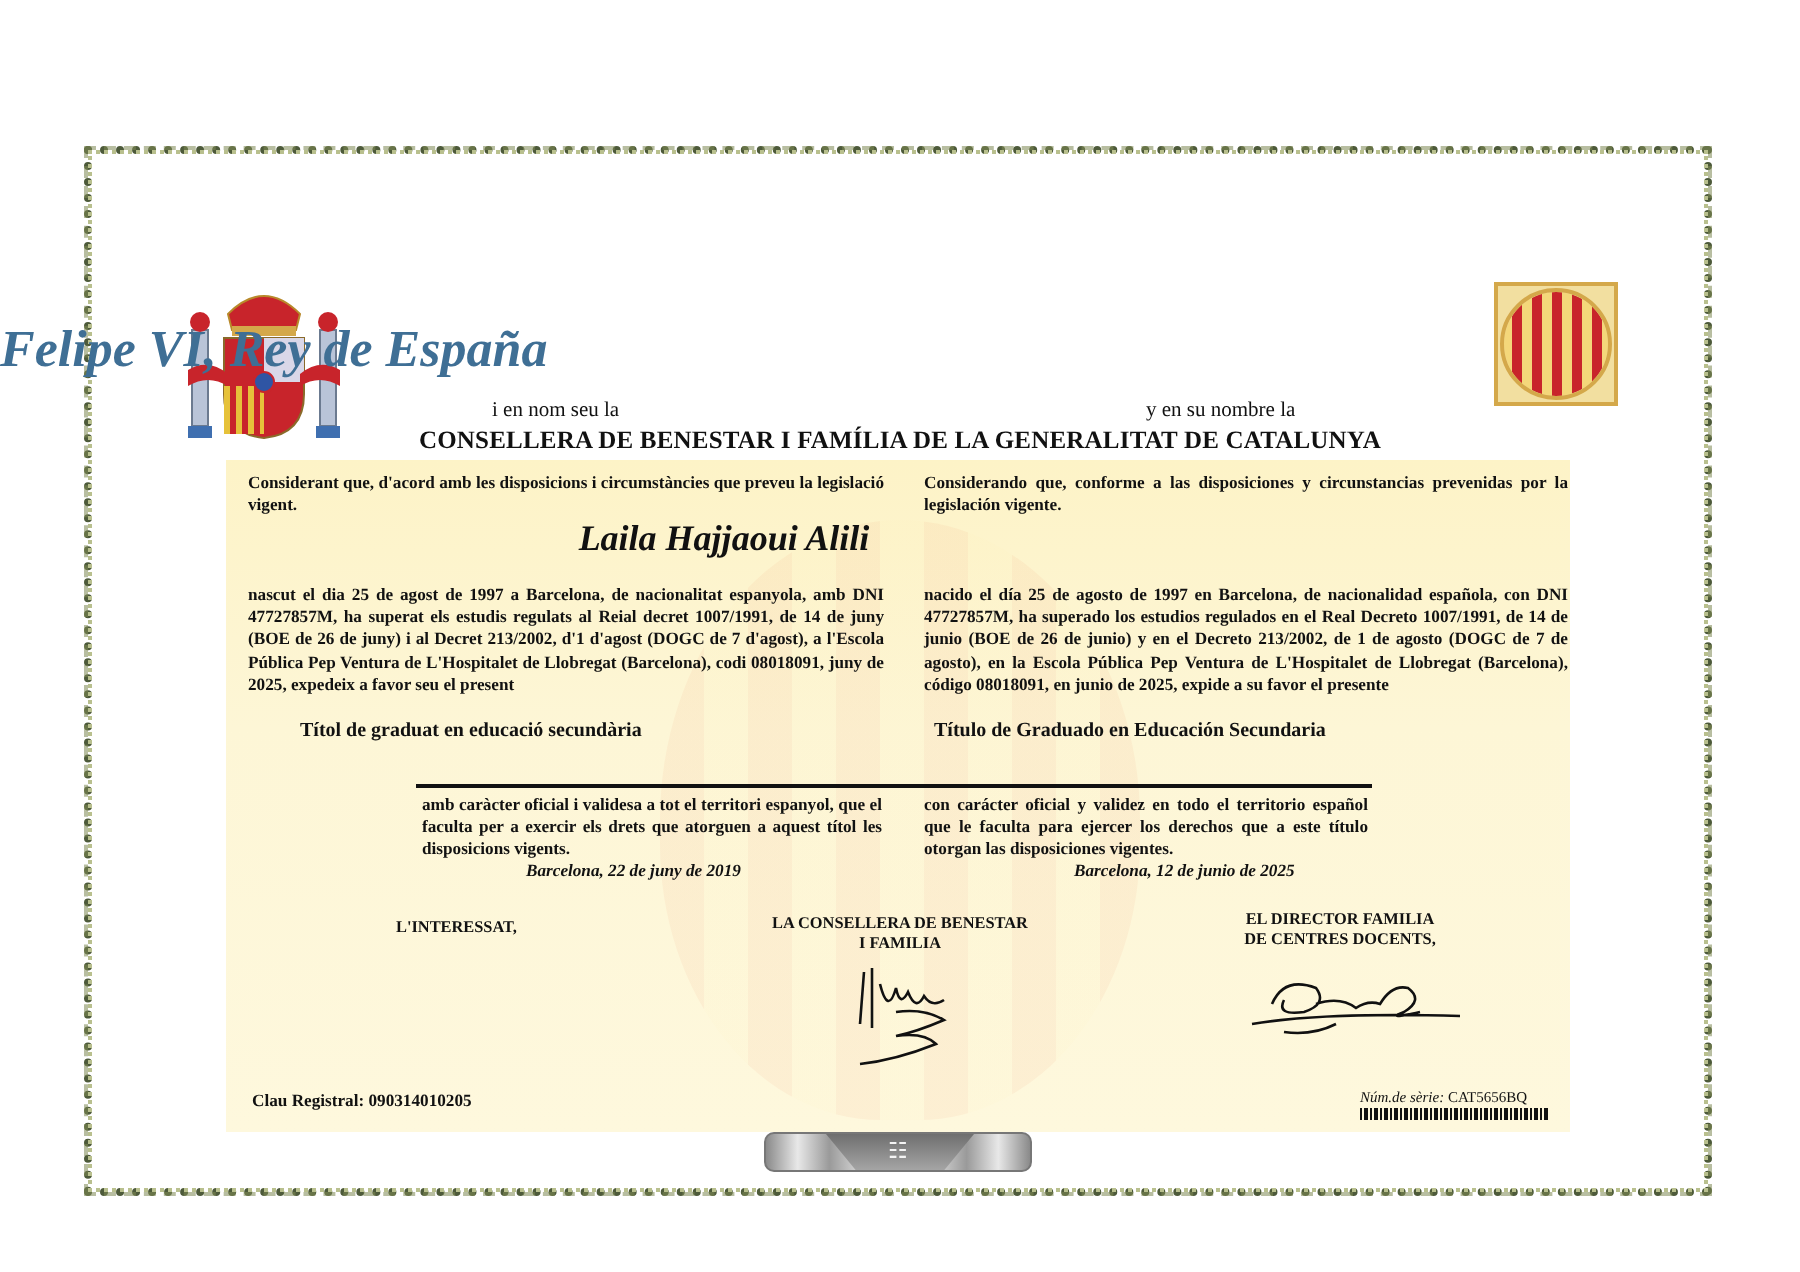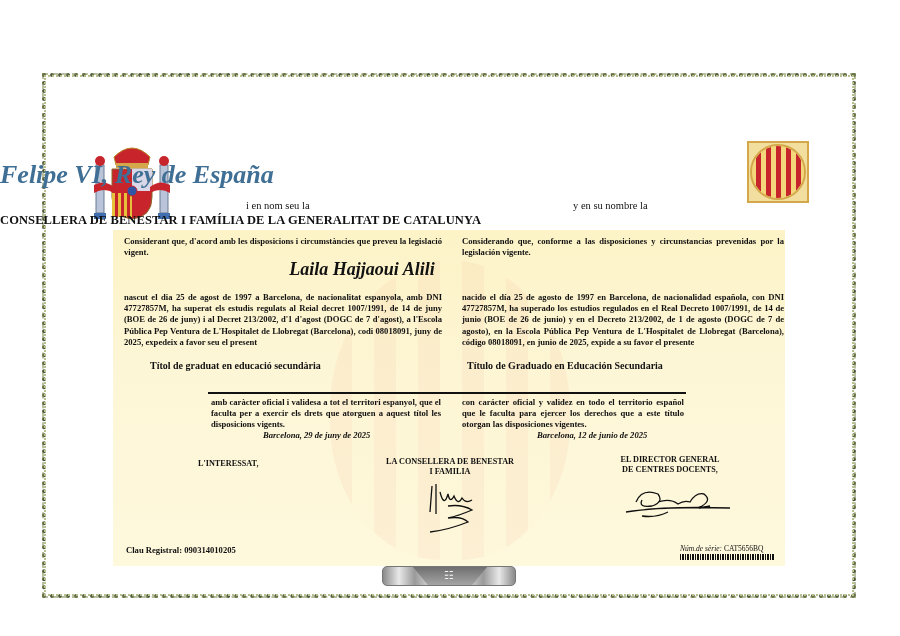--- a/index.html
+++ b/index.html
@@ -29,21 +29,21 @@
   .coat-es { position: absolute; left: 92px; top: 135px; width: 80px; height: 88px; }
   .coat-cat { position: absolute; left: 746px; top: 140px; width: 64px; height: 64px; }
 
   .title {
     position: absolute; left: 0; width: 900px; top: 160px; text-align: left;
     font-style: italic; font-weight: bold; font-size: 26px; color: #3f6f95;
   }
   .in-name-ca { position: absolute; left: 246px; top: 200px; font-size: 10.5px; font-weight: normal; }
   .in-name-es { position: absolute; left: 573px; top: 200px; font-size: 10.5px; font-weight: normal; }
   .authority {
-    position: absolute; left: 0; width: 900px; top: 213px; text-align: left;
+    position: absolute; left: 0; width: 900px; top: 213px; text-align: center;
     font-size: 12.5px; font-weight: bold; letter-spacing: .1px;
   }
 
   .para { position: absolute; font-size: 8.6px; font-weight: bold; line-height: 11.2px; text-align: justify; }
   .consid-ca { left: 124px; top: 236px; width: 318px; }
   .consid-es { left: 462px; top: 236px; width: 322px; }
 
   .holder {
     position: absolute; left: 0; width: 724px; top: 259px; text-align: center;
     font-style: italic; font-weight: bold; font-size: 18px;
@@ -153,30 +153,30 @@
 <div class="para body-es">nacido el día 25 de agosto de 1997 en Barcelona, de nacionalidad española, con DNI 47727857M, ha superado los estudios regulados en el Real Decreto 1007/1991, de 14 de junio (BOE de 26 de junio) y en el Decreto 213/2002, de 1 de agosto (DOGC de 7 de agosto), en la Escola Pública Pep Ventura de L'Hospitalet de Llobregat (Barcelona), código 08018091, en junio de 2025, expide a su favor el presente</div>
 
 <div class="degree degree-ca">Títol de graduat en educació secundària</div>
 <div class="degree degree-es">Título de Graduado en Educación Secundaria</div>
 
 <div class="rule"></div>
 
 <div class="para valid-ca">amb caràcter oficial i validesa a tot el territori espanyol, que el faculta per a exercir els drets que atorguen a aquest títol les disposicions vigents.</div>
 <div class="para valid-es">con carácter oficial y validez en todo el territorio español que le faculta para ejercer los derechos que a este título otorgan las disposiciones vigentes.</div>
 
-<div class="place-date date-ca">Barcelona, 29 de juny de 2025</div>
+<div class="place-date date-ca">Barcelona, 22 de juny de 2019</div>
 <div class="place-date date-es">Barcelona, 12 de junio de 2025</div>
 
 <div class="sig-label sig-interessat">L'INTERESSAT,</div>
 <div class="sig-label sig-consellera">
   <div>LA CONSELLERA DE BENESTAR</div>
   <div>I FAMILIA</div>
 </div>
 <div class="sig-label sig-director">
-  <div>EL DIRECTOR GENERAL</div>
+  <div>EL DIRECTOR FAMILIA</div>
   <div>DE CENTRES DOCENTS,</div>
 </div>
 
 <svg class="signature sig-img-consellera" viewBox="0 0 70 55">
   <path d="M14 8 L12 34 M18 6 L18 36 M22 14 Q26 30 30 16 Q32 26 36 18 Q40 28 44 20 Q48 26 54 22 M30 28 Q44 26 54 32 Q40 38 30 40 Q44 38 50 44 Q30 52 12 54" fill="none" stroke="#111" stroke-width="1.3"></path>
 </svg>
 <svg class="signature sig-img-director" viewBox="0 0 110 36">
   <path d="M14 18 Q20 4 36 10 Q42 18 30 22 Q16 24 20 16 M36 18 Q48 14 56 20 Q62 16 68 18 Q74 8 82 10 Q90 16 80 22 Q70 26 88 22 M4 28 Q40 22 108 24 M20 32 Q34 34 46 28" fill="none" stroke="#111" stroke-width="1.3"></path>
 </svg>
 

